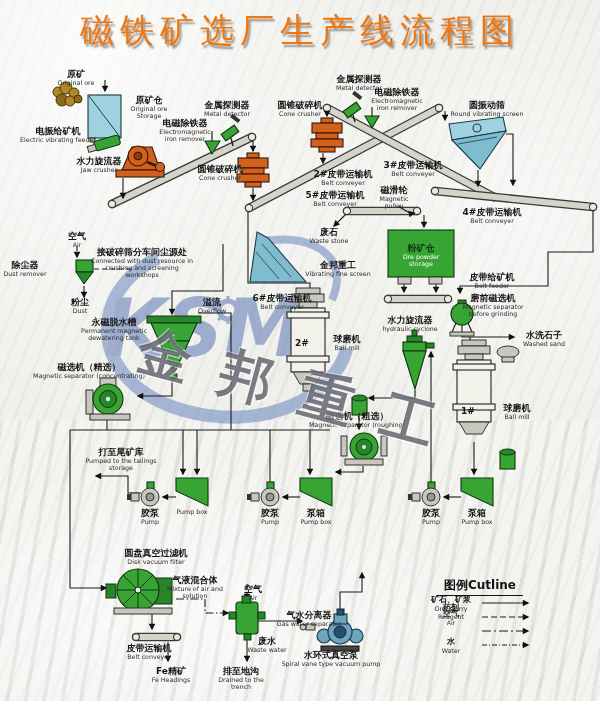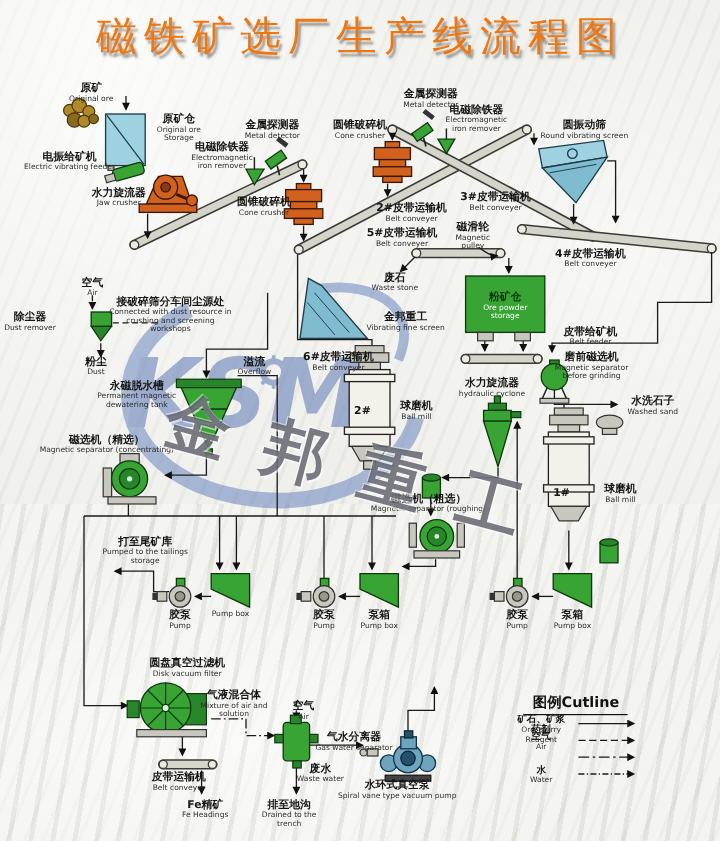--- a/index.html
+++ b/index.html
@@ -576,21 +576,21 @@
     <span class="en">Disk vacuum filter</span>
     </div>
   <div class="lb" style="left:164px;top:575px;width:62px">
     <span class="cn">气液混合体</span>
     <span class="en">Mixture of air and solution</span>
     </div>
   <div class="lb" style="left:236px;top:584px;width:34px">
     <span class="cn">空气</span>
     <span class="en">Air</span>
     </div>
-  <div class="lb la" style="left:262px;top:610px;width:66px">
+  <div class="lb la" style="left:276px;top:610px;width:66px">
     <span class="cn">气水分离器</span>
     <span class="en">Gas water separator</span>
     </div>
   <div class="lb" style="left:244px;top:636px;width:46px">
     <span class="cn">废水</span>
     <span class="en">Waste water</span>
     </div>
   <div class="lb" style="left:116px;top:643px;width:66px">
     <span class="cn">皮带运输机</span>
     <span class="en">Belt conveyer</span>

